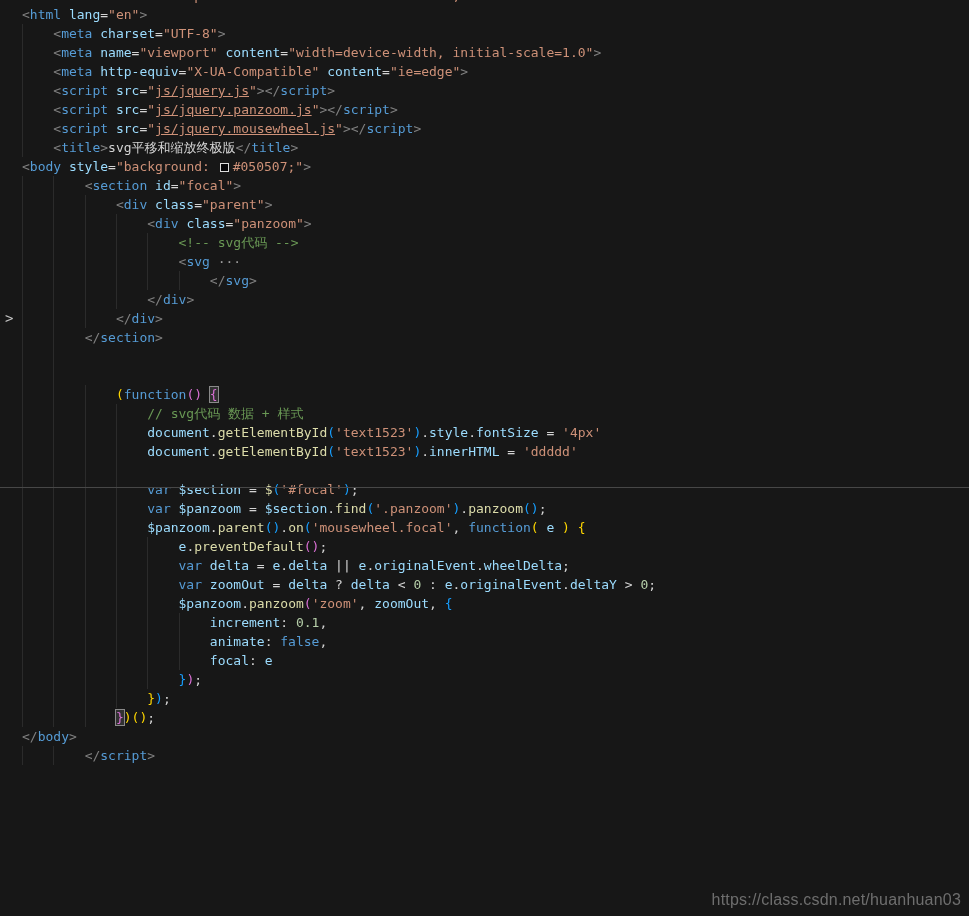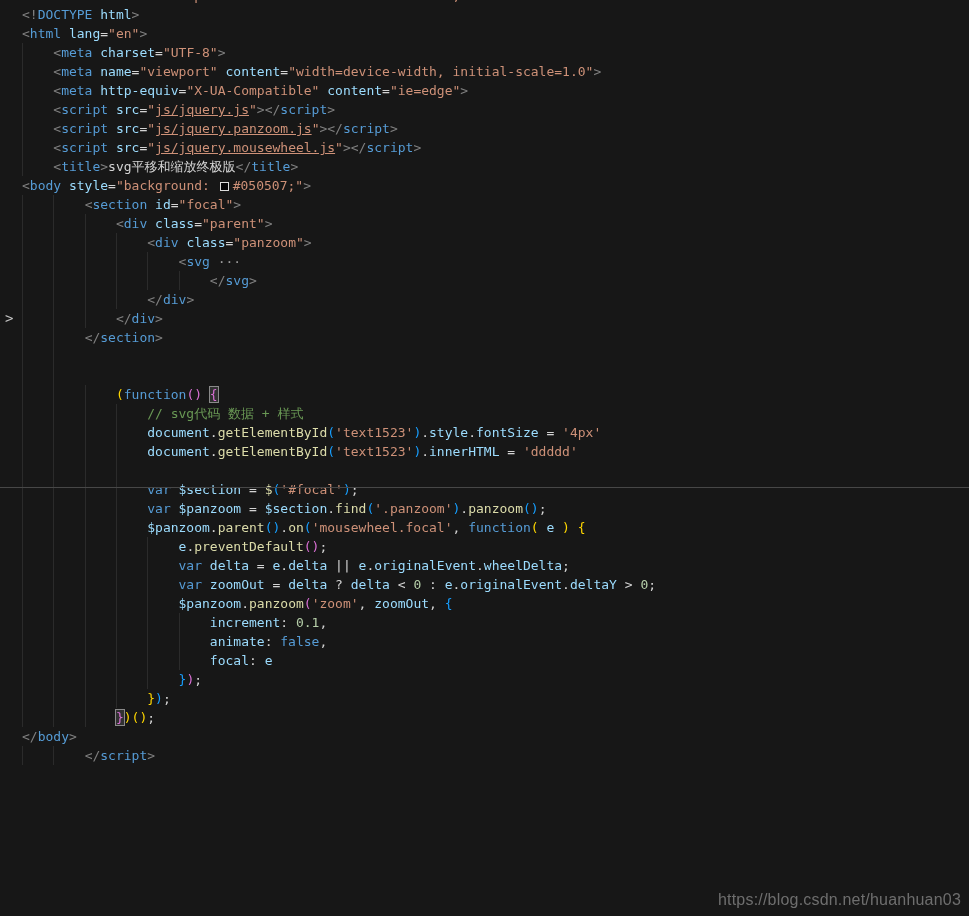--- a/index.html
+++ b/index.html
@@ -73,33 +73,33 @@
 </style>
 </head>
 <body style="background: rgb(23, 23, 23);">
 
 <div class="editor" style="background: rgb(23, 23, 23);">
   <div class="gutter">
     <div class="fold">&gt;</div>
   </div>
   <div class="code">
       <div class="line"><span class="tok" style="color: rgb(212, 212, 212);">      </span><span class="tok" style="color: rgb(128, 128, 128);">&lt;</span><span class="tok" style="color: rgb(86, 156, 214);">meta</span><span class="tok" style="color: rgb(212, 212, 212);"> </span><span class="tok" style="color: rgb(156, 220, 254);">name</span><span class="tok" style="color: rgb(212, 212, 212);">=</span><span class="tok" style="color: rgb(206, 145, 120);">"viewport"</span><span class="tok" style="color: rgb(212, 212, 212);"> </span><span class="tok" style="color: rgb(156, 220, 254);">content</span><span class="tok" style="color: rgb(212, 212, 212);">=</span><span class="tok" style="color: rgb(206, 145, 120);">"width=device-width, initial-scale=1.0"</span><span class="tok" style="color: rgb(128, 128, 128);">&gt;</span></div>
-      <div class="line"><span class="tok" style="color: rgb(128, 128, 128);">&lt;!</span><span class="tok" style="color: rgb(86, 156, 214);">DOCTYPE</span><span class="tok" style="color: rgb(212, 212, 212);"> </span><span class="tok" style="color: rgb(156, 220, 254);">html</span><span class="tok" style="color: rgb(128, 128, 128);">&gt;</span></div>
       <div class="line"><span class="tok" style="color: rgb(128, 128, 128);">&lt;</span><span class="tok" style="color: rgb(86, 156, 214);">html</span><span class="tok" style="color: rgb(212, 212, 212);"> </span><span class="tok" style="color: rgb(156, 220, 254);">lang</span><span class="tok" style="color: rgb(212, 212, 212);">=</span><span class="tok" style="color: rgb(206, 145, 120);">"en"</span><span class="tok" style="color: rgb(128, 128, 128);">&gt;</span></div>
       <div class="line"><i class="guide" style="left: 0ch;"></i><span class="tok" style="color: rgb(212, 212, 212);">    </span><span class="tok" style="color: rgb(128, 128, 128);">&lt;</span><span class="tok" style="color: rgb(86, 156, 214);">meta</span><span class="tok" style="color: rgb(212, 212, 212);"> </span><span class="tok" style="color: rgb(156, 220, 254);">charset</span><span class="tok" style="color: rgb(212, 212, 212);">=</span><span class="tok" style="color: rgb(206, 145, 120);">"UTF-8"</span><span class="tok" style="color: rgb(128, 128, 128);">&gt;</span></div>
       <div class="line"><i class="guide" style="left: 0ch;"></i><span class="tok" style="color: rgb(212, 212, 212);">    </span><span class="tok" style="color: rgb(128, 128, 128);">&lt;</span><span class="tok" style="color: rgb(86, 156, 214);">meta</span><span class="tok" style="color: rgb(212, 212, 212);"> </span><span class="tok" style="color: rgb(156, 220, 254);">name</span><span class="tok" style="color: rgb(212, 212, 212);">=</span><span class="tok" style="color: rgb(206, 145, 120);">"viewport"</span><span class="tok" style="color: rgb(212, 212, 212);"> </span><span class="tok" style="color: rgb(156, 220, 254);">content</span><span class="tok" style="color: rgb(212, 212, 212);">=</span><span class="tok" style="color: rgb(206, 145, 120);">"width=device-width, initial-scale=1.0"</span><span class="tok" style="color: rgb(128, 128, 128);">&gt;</span></div>
       <div class="line"><i class="guide" style="left: 0ch;"></i><span class="tok" style="color: rgb(212, 212, 212);">    </span><span class="tok" style="color: rgb(128, 128, 128);">&lt;</span><span class="tok" style="color: rgb(86, 156, 214);">meta</span><span class="tok" style="color: rgb(212, 212, 212);"> </span><span class="tok" style="color: rgb(156, 220, 254);">http-equiv</span><span class="tok" style="color: rgb(212, 212, 212);">=</span><span class="tok" style="color: rgb(206, 145, 120);">"X-UA-Compatible"</span><span class="tok" style="color: rgb(212, 212, 212);"> </span><span class="tok" style="color: rgb(156, 220, 254);">content</span><span class="tok" style="color: rgb(212, 212, 212);">=</span><span class="tok" style="color: rgb(206, 145, 120);">"ie=edge"</span><span class="tok" style="color: rgb(128, 128, 128);">&gt;</span></div>
       <div class="line"><i class="guide" style="left: 0ch;"></i><span class="tok" style="color: rgb(212, 212, 212);">    </span><span class="tok" style="color: rgb(128, 128, 128);">&lt;</span><span class="tok" style="color: rgb(86, 156, 214);">script</span><span class="tok" style="color: rgb(212, 212, 212);"> </span><span class="tok" style="color: rgb(156, 220, 254);">src</span><span class="tok" style="color: rgb(212, 212, 212);">=</span><span class="tok" style="color: rgb(206, 145, 120);">"</span><span class="tok u" style="color: rgb(206, 145, 120);">js/jquery.js</span><span class="tok" style="color: rgb(206, 145, 120);">"</span><span class="tok" style="color: rgb(128, 128, 128);">&gt;&lt;/</span><span class="tok" style="color: rgb(86, 156, 214);">script</span><span class="tok" style="color: rgb(128, 128, 128);">&gt;</span></div>
       <div class="line"><i class="guide" style="left: 0ch;"></i><span class="tok" style="color: rgb(212, 212, 212);">    </span><span class="tok" style="color: rgb(128, 128, 128);">&lt;</span><span class="tok" style="color: rgb(86, 156, 214);">script</span><span class="tok" style="color: rgb(212, 212, 212);"> </span><span class="tok" style="color: rgb(156, 220, 254);">src</span><span class="tok" style="color: rgb(212, 212, 212);">=</span><span class="tok" style="color: rgb(206, 145, 120);">"</span><span class="tok u" style="color: rgb(206, 145, 120);">js/jquery.panzoom.js</span><span class="tok" style="color: rgb(206, 145, 120);">"</span><span class="tok" style="color: rgb(128, 128, 128);">&gt;&lt;/</span><span class="tok" style="color: rgb(86, 156, 214);">script</span><span class="tok" style="color: rgb(128, 128, 128);">&gt;</span></div>
       <div class="line"><i class="guide" style="left: 0ch;"></i><span class="tok" style="color: rgb(212, 212, 212);">    </span><span class="tok" style="color: rgb(128, 128, 128);">&lt;</span><span class="tok" style="color: rgb(86, 156, 214);">script</span><span class="tok" style="color: rgb(212, 212, 212);"> </span><span class="tok" style="color: rgb(156, 220, 254);">src</span><span class="tok" style="color: rgb(212, 212, 212);">=</span><span class="tok" style="color: rgb(206, 145, 120);">"</span><span class="tok u" style="color: rgb(206, 145, 120);">js/jquery.mousewheel.js</span><span class="tok" style="color: rgb(206, 145, 120);">"</span><span class="tok" style="color: rgb(128, 128, 128);">&gt;&lt;/</span><span class="tok" style="color: rgb(86, 156, 214);">script</span><span class="tok" style="color: rgb(128, 128, 128);">&gt;</span></div>
       <div class="line"><i class="guide" style="left: 0ch;"></i><span class="tok" style="color: rgb(212, 212, 212);">    </span><span class="tok" style="color: rgb(128, 128, 128);">&lt;</span><span class="tok" style="color: rgb(86, 156, 214);">title</span><span class="tok" style="color: rgb(128, 128, 128);">&gt;</span><span class="tok" style="color: rgb(212, 212, 212);">svg平移和缩放终极版</span><span class="tok" style="color: rgb(128, 128, 128);">&lt;/</span><span class="tok" style="color: rgb(86, 156, 214);">title</span><span class="tok" style="color: rgb(128, 128, 128);">&gt;</span></div>
       <div class="line"><span class="tok" style="color: rgb(128, 128, 128);">&lt;</span><span class="tok" style="color: rgb(86, 156, 214);">body</span><span class="tok" style="color: rgb(212, 212, 212);"> </span><span class="tok" style="color: rgb(156, 220, 254);">style</span><span class="tok" style="color: rgb(212, 212, 212);">=</span><span class="tok" style="color: rgb(206, 145, 120);">"background: </span><span class="swatch" style="background: rgb(5, 5, 7);"></span><span class="tok" style="color: rgb(206, 145, 120);">#050507;"</span><span class="tok" style="color: rgb(128, 128, 128);">&gt;</span></div>
       <div class="line"><i class="guide" style="left: 0ch;"></i><i class="guide" style="left: 4ch;"></i><span class="tok" style="color: rgb(212, 212, 212);">        </span><span class="tok" style="color: rgb(128, 128, 128);">&lt;</span><span class="tok" style="color: rgb(86, 156, 214);">section</span><span class="tok" style="color: rgb(212, 212, 212);"> </span><span class="tok" style="color: rgb(156, 220, 254);">id</span><span class="tok" style="color: rgb(212, 212, 212);">=</span><span class="tok" style="color: rgb(206, 145, 120);">"focal"</span><span class="tok" style="color: rgb(128, 128, 128);">&gt;</span></div>
       <div class="line"><i class="guide" style="left: 0ch;"></i><i class="guide" style="left: 4ch;"></i><i class="guide" style="left: 8ch;"></i><span class="tok" style="color: rgb(212, 212, 212);">            </span><span class="tok" style="color: rgb(128, 128, 128);">&lt;</span><span class="tok" style="color: rgb(86, 156, 214);">div</span><span class="tok" style="color: rgb(212, 212, 212);"> </span><span class="tok" style="color: rgb(156, 220, 254);">class</span><span class="tok" style="color: rgb(212, 212, 212);">=</span><span class="tok" style="color: rgb(206, 145, 120);">"parent"</span><span class="tok" style="color: rgb(128, 128, 128);">&gt;</span></div>
       <div class="line"><i class="guide" style="left: 0ch;"></i><i class="guide" style="left: 4ch;"></i><i class="guide" style="left: 8ch;"></i><i class="guide" style="left: 12ch;"></i><span class="tok" style="color: rgb(212, 212, 212);">                </span><span class="tok" style="color: rgb(128, 128, 128);">&lt;</span><span class="tok" style="color: rgb(86, 156, 214);">div</span><span class="tok" style="color: rgb(212, 212, 212);"> </span><span class="tok" style="color: rgb(156, 220, 254);">class</span><span class="tok" style="color: rgb(212, 212, 212);">=</span><span class="tok" style="color: rgb(206, 145, 120);">"panzoom"</span><span class="tok" style="color: rgb(128, 128, 128);">&gt;</span></div>
+      <div class="line"><i class="guide" style="left: 0ch;"></i><i class="guide" style="left: 4ch;"></i><i class="guide" style="left: 8ch;"></i><i class="guide" style="left: 12ch;"></i><i class="guide" style="left: 16ch;"></i><span class="tok" style="color: rgb(212, 212, 212);">                    </span><span class="tok" style="color: rgb(106, 153, 85);">&lt;!-- svg代码 --&gt;</span></div>
       <div class="line"><i class="guide" style="left: 0ch;"></i><i class="guide" style="left: 4ch;"></i><i class="guide" style="left: 8ch;"></i><i class="guide" style="left: 12ch;"></i><i class="guide" style="left: 16ch;"></i><span class="tok" style="color: rgb(212, 212, 212);">                    </span><span class="tok" style="color: rgb(128, 128, 128);">&lt;</span><span class="tok" style="color: rgb(86, 156, 214);">svg</span><span class="tok" style="color: rgb(212, 212, 212);"> </span><span class="tok" style="color: rgb(157, 157, 157);">···</span></div>
       <div class="line"><i class="guide" style="left: 0ch;"></i><i class="guide" style="left: 4ch;"></i><i class="guide" style="left: 8ch;"></i><i class="guide" style="left: 12ch;"></i><i class="guide" style="left: 16ch;"></i><i class="guide" style="left: 20ch;"></i><span class="tok" style="color: rgb(212, 212, 212);">                        </span><span class="tok" style="color: rgb(128, 128, 128);">&lt;/</span><span class="tok" style="color: rgb(86, 156, 214);">svg</span><span class="tok" style="color: rgb(128, 128, 128);">&gt;</span></div>
       <div class="line"><i class="guide" style="left: 0ch;"></i><i class="guide" style="left: 4ch;"></i><i class="guide" style="left: 8ch;"></i><i class="guide" style="left: 12ch;"></i><span class="tok" style="color: rgb(212, 212, 212);">                </span><span class="tok" style="color: rgb(128, 128, 128);">&lt;/</span><span class="tok" style="color: rgb(86, 156, 214);">div</span><span class="tok" style="color: rgb(128, 128, 128);">&gt;</span></div>
       <div class="line"><i class="guide" style="left: 0ch;"></i><i class="guide" style="left: 4ch;"></i><i class="guide" style="left: 8ch;"></i><span class="tok" style="color: rgb(212, 212, 212);">            </span><span class="tok" style="color: rgb(128, 128, 128);">&lt;/</span><span class="tok" style="color: rgb(86, 156, 214);">div</span><span class="tok" style="color: rgb(128, 128, 128);">&gt;</span></div>
       <div class="line"><i class="guide" style="left: 0ch;"></i><i class="guide" style="left: 4ch;"></i><span class="tok" style="color: rgb(212, 212, 212);">        </span><span class="tok" style="color: rgb(128, 128, 128);">&lt;/</span><span class="tok" style="color: rgb(86, 156, 214);">section</span><span class="tok" style="color: rgb(128, 128, 128);">&gt;</span></div>
       <div class="line"><i class="guide" style="left: 0ch;"></i><i class="guide" style="left: 4ch;"></i></div>
       <div class="line"><i class="guide" style="left: 0ch;"></i><i class="guide" style="left: 4ch;"></i></div>
       <div class="line"><i class="guide" style="left: 0ch;"></i><i class="guide" style="left: 4ch;"></i><i class="guide" style="left: 8ch;"></i><span class="tok" style="color: rgb(212, 212, 212);">            </span><span class="tok" style="color: rgb(255, 215, 0);">(</span><span class="tok" style="color: rgb(86, 156, 214);">function</span><span class="tok" style="color: rgb(218, 112, 214);">()</span><span class="tok" style="color: rgb(212, 212, 212);"> </span><span class="tok match" style="color: rgb(218, 112, 214);">{</span></div>
       <div class="line"><i class="guide" style="left: 0ch;"></i><i class="guide" style="left: 4ch;"></i><i class="guide" style="left: 8ch;"></i><i class="guide" style="left: 12ch;"></i><span class="tok" style="color: rgb(212, 212, 212);">                </span><span class="tok" style="color: rgb(106, 153, 85);">// svg代码 数据 + 样式</span></div>
       <div class="line"><i class="guide" style="left: 0ch;"></i><i class="guide" style="left: 4ch;"></i><i class="guide" style="left: 8ch;"></i><i class="guide" style="left: 12ch;"></i><span class="tok" style="color: rgb(212, 212, 212);">                </span><span class="tok" style="color: rgb(156, 220, 254);">document</span><span class="tok" style="color: rgb(212, 212, 212);">.</span><span class="tok" style="color: rgb(220, 220, 170);">getElementById</span><span class="tok" style="color: rgb(23, 159, 255);">(</span><span class="tok" style="color: rgb(206, 145, 120);">'text1523'</span><span class="tok" style="color: rgb(23, 159, 255);">)</span><span class="tok" style="color: rgb(212, 212, 212);">.</span><span class="tok" style="color: rgb(156, 220, 254);">style</span><span class="tok" style="color: rgb(212, 212, 212);">.</span><span class="tok" style="color: rgb(156, 220, 254);">fontSize</span><span class="tok" style="color: rgb(212, 212, 212);"> = </span><span class="tok" style="color: rgb(206, 145, 120);">'4px'</span></div>
@@ -115,14 +115,14 @@
       <div class="line"><i class="guide" style="left: 0ch;"></i><i class="guide" style="left: 4ch;"></i><i class="guide" style="left: 8ch;"></i><i class="guide" style="left: 12ch;"></i><i class="guide" style="left: 16ch;"></i><i class="guide" style="left: 20ch;"></i><span class="tok" style="color: rgb(212, 212, 212);">                        </span><span class="tok" style="color: rgb(156, 220, 254);">increment</span><span class="tok" style="color: rgb(212, 212, 212);">: </span><span class="tok" style="color: rgb(181, 206, 168);">0.1</span><span class="tok" style="color: rgb(212, 212, 212);">,</span></div>
       <div class="line"><i class="guide" style="left: 0ch;"></i><i class="guide" style="left: 4ch;"></i><i class="guide" style="left: 8ch;"></i><i class="guide" style="left: 12ch;"></i><i class="guide" style="left: 16ch;"></i><i class="guide" style="left: 20ch;"></i><span class="tok" style="color: rgb(212, 212, 212);">                        </span><span class="tok" style="color: rgb(156, 220, 254);">animate</span><span class="tok" style="color: rgb(212, 212, 212);">: </span><span class="tok" style="color: rgb(86, 156, 214);">false</span><span class="tok" style="color: rgb(212, 212, 212);">,</span></div>
       <div class="line"><i class="guide" style="left: 0ch;"></i><i class="guide" style="left: 4ch;"></i><i class="guide" style="left: 8ch;"></i><i class="guide" style="left: 12ch;"></i><i class="guide" style="left: 16ch;"></i><i class="guide" style="left: 20ch;"></i><span class="tok" style="color: rgb(212, 212, 212);">                        </span><span class="tok" style="color: rgb(156, 220, 254);">focal</span><span class="tok" style="color: rgb(212, 212, 212);">: </span><span class="tok" style="color: rgb(156, 220, 254);">e</span></div>
       <div class="line"><i class="guide" style="left: 0ch;"></i><i class="guide" style="left: 4ch;"></i><i class="guide" style="left: 8ch;"></i><i class="guide" style="left: 12ch;"></i><i class="guide" style="left: 16ch;"></i><span class="tok" style="color: rgb(212, 212, 212);">                    </span><span class="tok" style="color: rgb(23, 159, 255);">}</span><span class="tok" style="color: rgb(218, 112, 214);">)</span><span class="tok" style="color: rgb(212, 212, 212);">;</span></div>
       <div class="line"><i class="guide" style="left: 0ch;"></i><i class="guide" style="left: 4ch;"></i><i class="guide" style="left: 8ch;"></i><i class="guide" style="left: 12ch;"></i><span class="tok" style="color: rgb(212, 212, 212);">                </span><span class="tok" style="color: rgb(255, 215, 0);">}</span><span class="tok" style="color: rgb(23, 159, 255);">)</span><span class="tok" style="color: rgb(212, 212, 212);">;</span></div>
       <div class="line"><i class="guide" style="left: 0ch;"></i><i class="guide" style="left: 4ch;"></i><i class="guide" style="left: 8ch;"></i><span class="tok" style="color: rgb(212, 212, 212);">            </span><span class="tok match" style="color: rgb(218, 112, 214);">}</span><span class="tok" style="color: rgb(255, 215, 0);">)</span><span class="tok" style="color: rgb(255, 215, 0);">()</span><span class="tok" style="color: rgb(212, 212, 212);">;</span></div>
       <div class="line"><span class="tok" style="color: rgb(128, 128, 128);">&lt;/</span><span class="tok" style="color: rgb(86, 156, 214);">body</span><span class="tok" style="color: rgb(128, 128, 128);">&gt;</span></div>
       <div class="line"><i class="guide" style="left: 0ch;"></i><i class="guide" style="left: 4ch;"></i><span class="tok" style="color: rgb(212, 212, 212);">        </span><span class="tok" style="color: rgb(128, 128, 128);">&lt;/</span><span class="tok" style="color: rgb(86, 156, 214);">script</span><span class="tok" style="color: rgb(128, 128, 128);">&gt;</span></div>
     </div>
   <div class="seam" style="background: rgb(71, 71, 71);"></div>
-  <div class="watermark" style="color: rgb(110, 110, 110);">https://blog.csdn.net/huanhuan03</div>
+  <div class="watermark" style="color: rgb(110, 110, 110);">https://class.csdn.net/huanhuan03</div>
 </div>
 
 </body></html>

